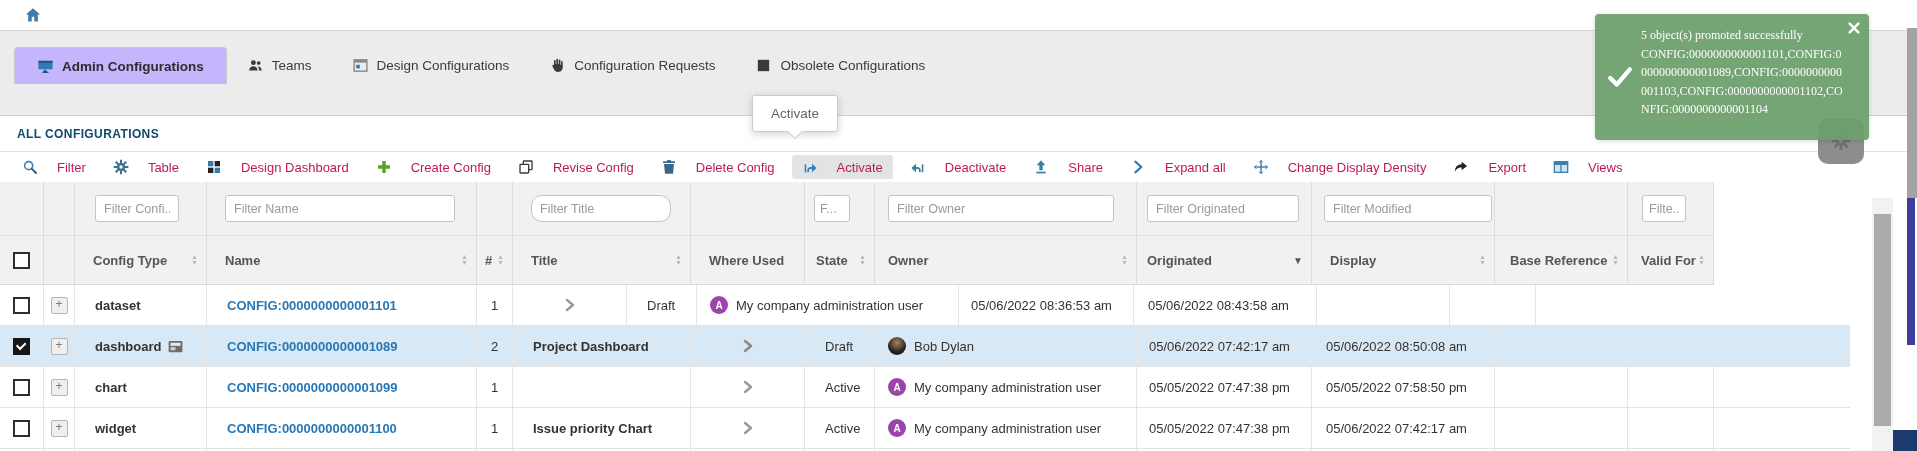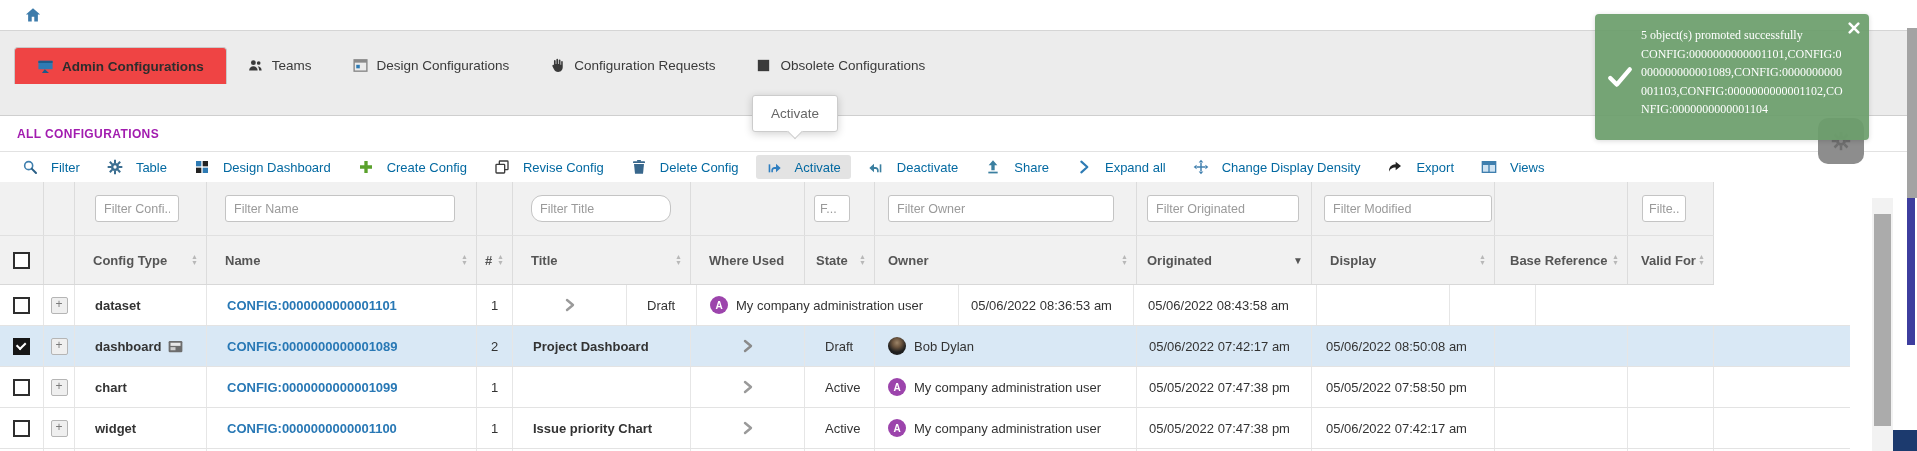--- a/index.html
+++ b/index.html
@@ -7,29 +7,29 @@
     width:1917px;height:451px;position:relative;overflow:hidden;
     background:#ececec;font-family:"Liberation Sans",sans-serif;
     -webkit-font-smoothing:antialiased;color:#333;
   }
   
   .topbar{position:absolute;left:0;top:0;width:100%;height:31px;background:#fff;border-bottom:1px solid #d5d5d5;display:flex;align-items:center;box-sizing:border-box;}
   .home-btn{margin-left:24px;width:18px;height:18px;cursor:pointer;display:flex;}
   
   .tabs{position:absolute;left:14px;top:47px;height:37px;display:flex;align-items:stretch;}
   .tab{display:flex;align-items:center;gap:8px;padding:0 20px;font-size:13.5px;color:#3a3a3a;cursor:pointer;}
-  .tab.active{background:#ef4444;border:1px solid #c9c9c9;border-bottom:none;border-radius:4px 4px 0 0;font-weight:bold;color:#2d2d2d;padding:0 22px;}
+  .tab.active{background:#c4b5fd;border:1px solid #c9c9c9;border-bottom:none;border-radius:4px 4px 0 0;font-weight:bold;color:#2d2d2d;padding:0 22px;}
   .tab .ticon{width:17px;height:17px;display:flex;}
   
   .panel{position:absolute;left:0;top:115px;right:0;bottom:0;background:#fff;border-top:1px solid #cfcfcf;}
   .section-bar{height:35px;border-bottom:1px solid #e2e2e2;display:flex;align-items:center;padding-left:17px;}
-  .section-title{font-size:12px;font-weight:bold;color:#a21caf;letter-spacing:.4px;}
+  .section-title{font-size:12px;font-weight:bold;color:#0c4a6e;letter-spacing:.4px;}
   
   .toolbar{height:30px;display:flex;align-items:center;padding-left:12px;}
-  .titem{display:flex;align-items:center;gap:13px;padding:4px 10px;margin-right:7px;font-size:13px;color:#0369a1;cursor:pointer;border-radius:3px;white-space:nowrap;}
+  .titem{display:flex;align-items:center;gap:19px;padding:4px 10px;margin-right:7px;font-size:13px;color:#be185d;cursor:pointer;border-radius:3px;white-space:nowrap;}
   .titem.hl{background:#e3e3e3;}
   .titem .icn{width:16px;height:16px;display:flex;flex:none;}
   
   .c-sel{width:44px}.c-exp{width:31px}.c-type{width:132px}.c-name{width:270px}.c-num{width:36px}
   .c-title{width:178px}.c-wu{width:114px}.c-state{width:70px}.c-owner{width:262px}
   .c-orig{width:175px}.c-mod{width:183px}.c-base{width:133px}.c-valid{width:86px}.c-fill{width:136px}
   .cell{height:100%;box-sizing:border-box;border-right:1px solid #e6e6e6;display:flex;align-items:center;flex:none;}
   
   .filter-row{display:flex;height:53px;background:#f1f1f1;width:1714px;border-bottom:1px solid #e0e0e0;}
   .filter-row .cell{border-right:1px solid #dcdcdc;}

